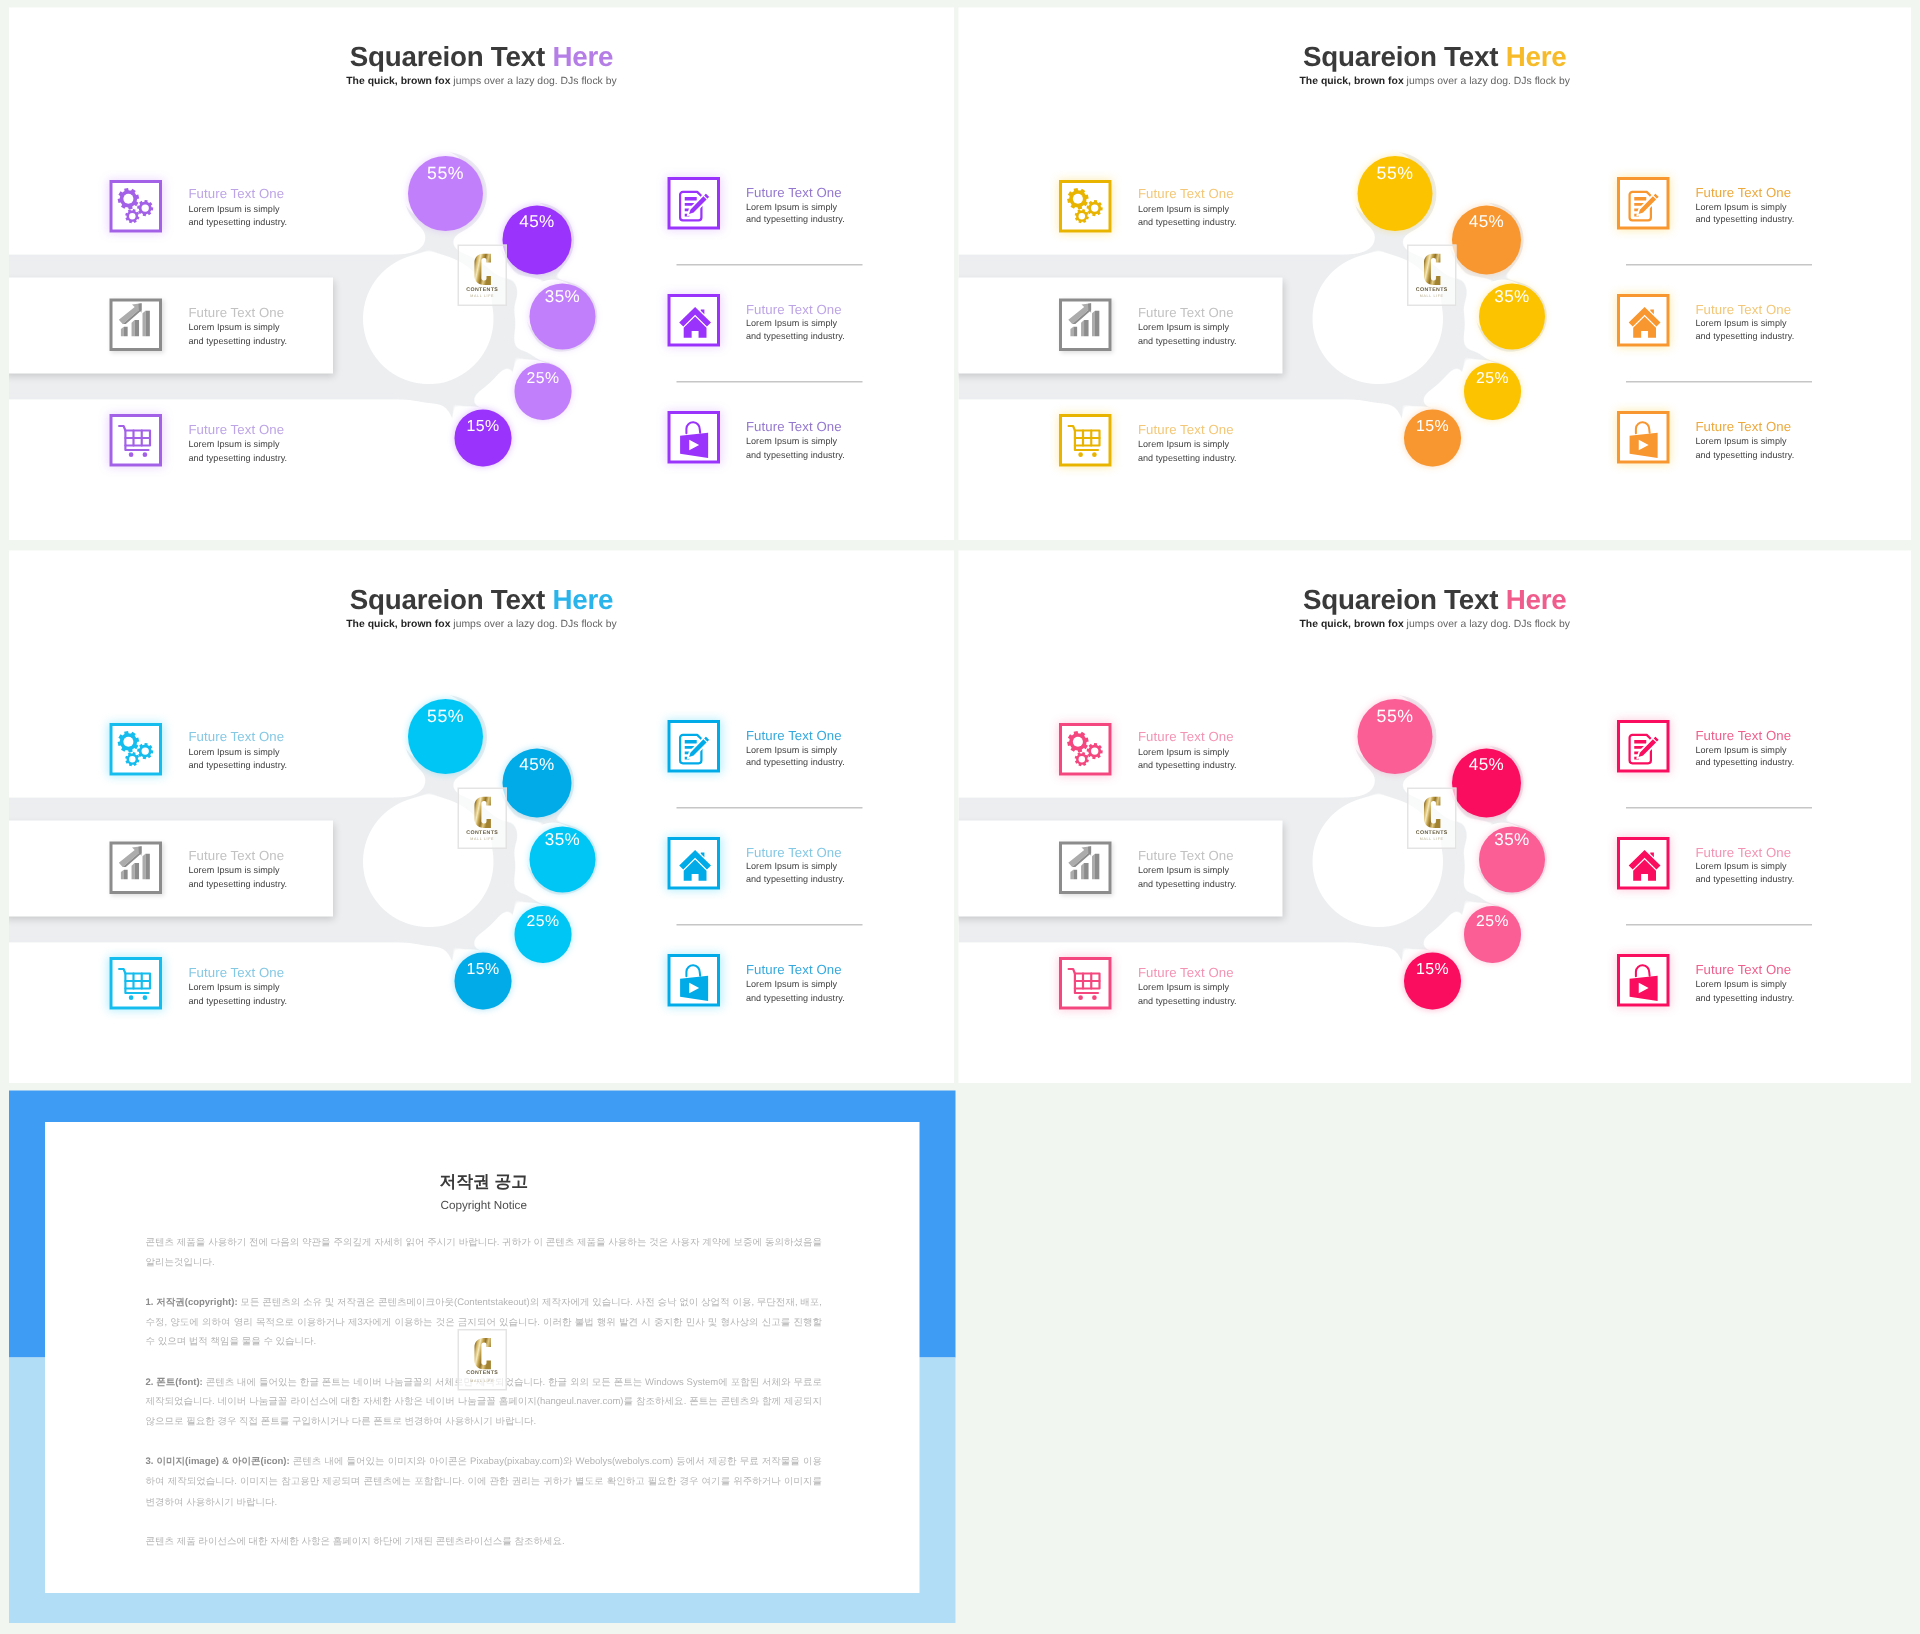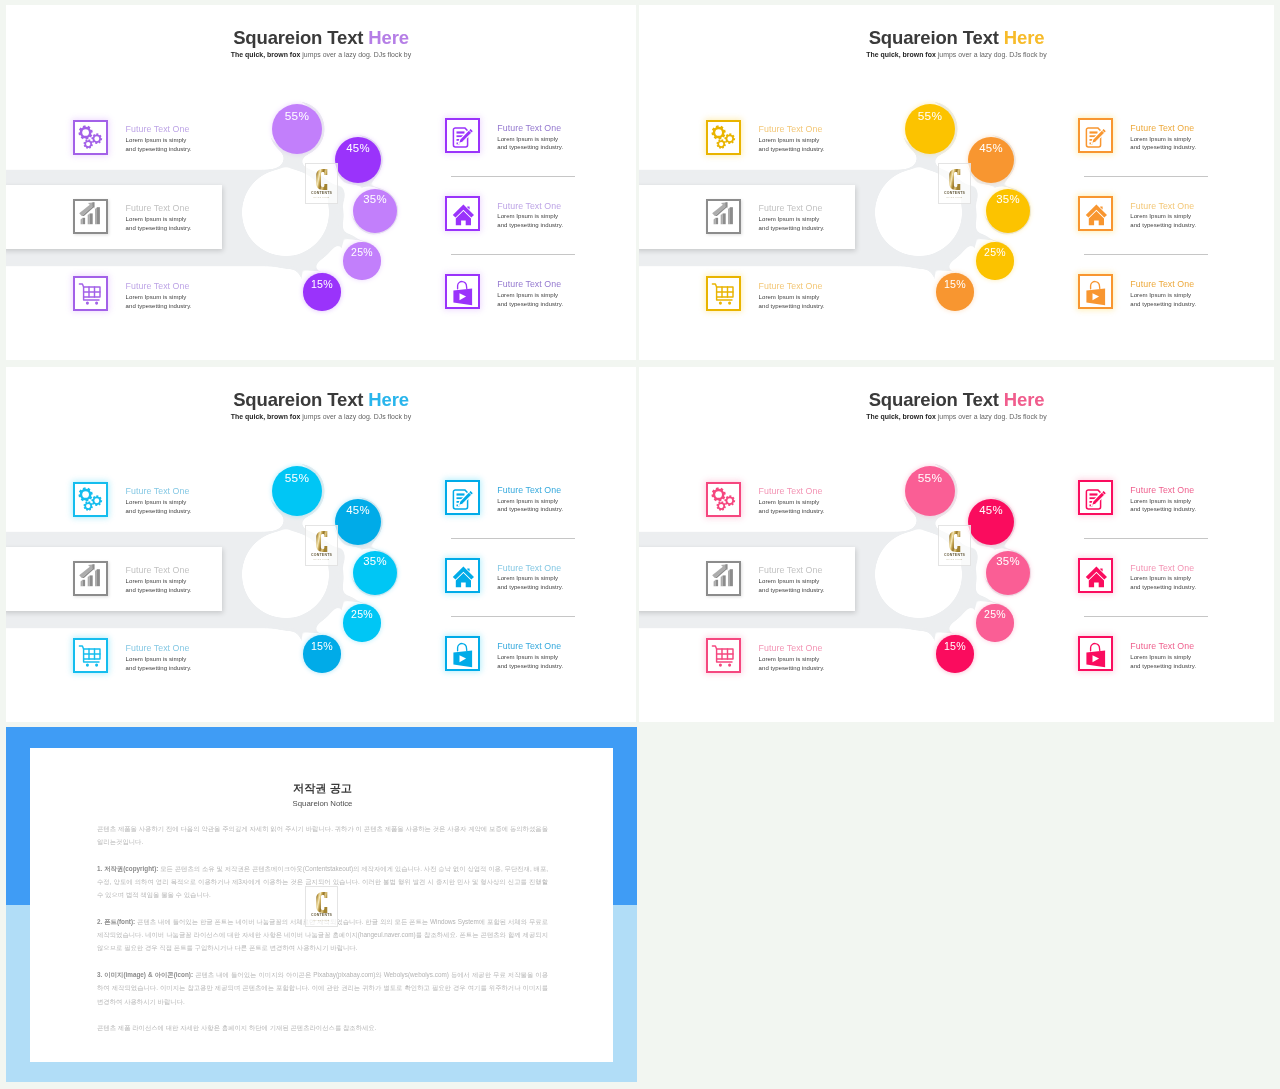--- a/index.html
+++ b/index.html
@@ -919,21 +919,21 @@
         </svg>
         <div class="n">CONTENTS</div>
         <div class="sb">MALL LIFE</div>
       </div>
     </div>
     <div class="cpanel">
       <div class="cp-bg-top"></div>
       <div class="cp-bg-bot"></div>
       <div class="cp-inner">
         <div class="cp-title">저작권 공고</div>
-        <div class="cp-sub">Squareion Notice</div>
+        <div class="cp-sub">Copyright Notice</div>
         <div class="cp-p">콘텐츠 제품을 사용하기 전에 다음의 약관을 주의깊게 자세히 읽어 주시기 바랍니다. 귀하가 이 콘텐츠 제품을 사용하는 것은 사용자 계약에 보증에 동의하셨음을 알리는것입니다.</div>
         <div class="cp-p"><b>1. 저작권(copyright):</b> 모든 콘텐츠의 소유 및 저작권은 콘텐츠메이크아웃(Contentstakeout)의 제작자에게 있습니다. 사전 승낙 없이 상업적 이용, 무단전재, 배포, 수정, 양도에 의하여 영리 목적으로 이용하거나 제3자에게 이용하는 것은 금지되어 있습니다. 이러한 불법 행위 발견 시 중지한 민사 및 형사상의 신고를 진행할 수 있으며 법적 책임을 물을 수 있습니다.</div>
         <div class="cp-p"><b>2. 폰트(font):</b> 콘텐츠 내에 들어있는 한글 폰트는 네이버 나눔글꼴의 서체로만 제작되었습니다. 한글 외의 모든 폰트는 Windows System에 포함된 서체와 무료로 제작되었습니다. 네이버 나눔글꼴 라이선스에 대한 자세한 사항은 네이버 나눔글꼴 홈페이지(hangeul.naver.com)를 참조하세요. 폰트는 콘텐츠와 함께 제공되지 않으므로 필요한 경우 직접 폰트를 구입하시거나 다른 폰트로 변경하여 사용하시기 바랍니다.</div>
         <div class="cp-p"><b>3. 이미지(image) &amp; 아이콘(icon):</b> 콘텐츠 내에 들어있는 이미지와 아이콘은 Pixabay(pixabay.com)와 Webolys(webolys.com) 등에서 제공한 무료 저작물을 이용하여 제작되었습니다. 이미지는 참고용만 제공되며 콘텐츠에는 포함합니다. 이에 관한 권리는 귀하가 별도로 확인하고 필요한 경우 여기를 위주하거나 이미지를 변경하여 사용하시기 바랍니다.</div>
         <div class="cp-p">콘텐츠 제품 라이선스에 대한 자세한 사항은 홈페이지 하단에 기재된 콘텐츠라이선스를 참조하세요.</div>
         <div class="wm cp-wm">
           <svg class="c" viewBox="0 0 118 211">
             <defs>
               <linearGradient id="wgcp" x1="0.1" y1="0" x2="0.95" y2="0.35">
                 <stop offset="0" stop-color="#7d5c12"></stop>

